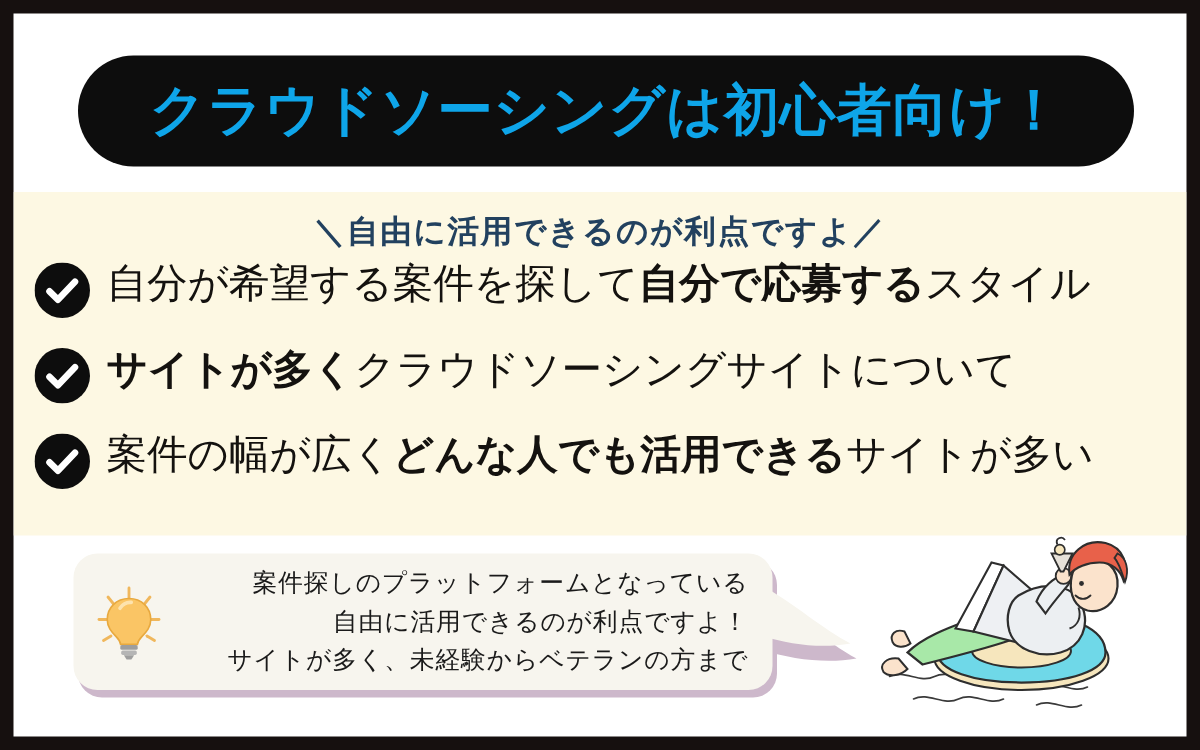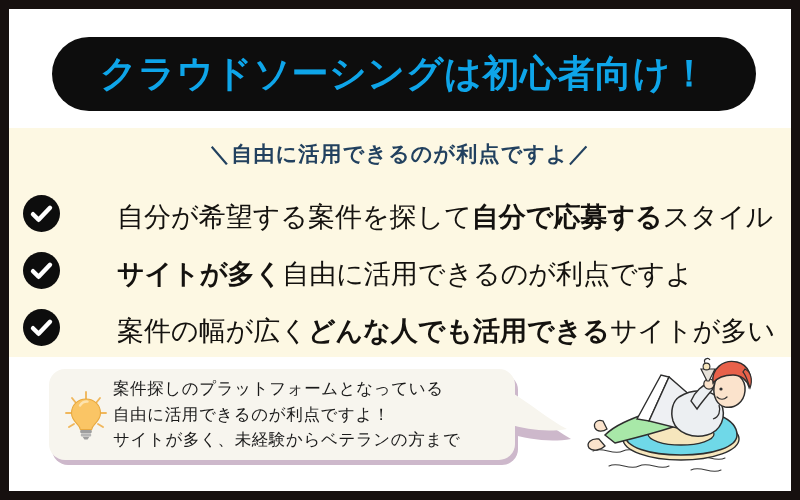--- a/index.html
+++ b/index.html
@@ -79,23 +79,22 @@
 
   
   .checklist {
     position: absolute;
     left: 14px;
     top: 166px;
     width: 760px;
   }
   .check-row {
     display: flex;
-    align-items: flex-end;
+    align-items: flex-start;
     height: 57px;
-    gap: 46px;
   }
   .check-icon {
     flex: 0 0 auto;
     width: 37px;
     height: 37px;
     margin-right: 11px;
   }
   .check-icon svg { display: block; }
   .check-text {
     font-size: 27px;
@@ -146,21 +145,21 @@
   .bulb-icon {
     flex: 0 0 auto;
     width: 46px;
     height: 52px;
     margin-left: 14px;
     margin-right: 4px;
   }
   .bulb-icon svg { display: block; }
   .bubble-text {
     flex: 1 1 auto;
-    text-align: left;
+    text-align: right;
     font-size: 16.5px;
     color: #1a1a1a;
     line-height: 1.55;
     letter-spacing: 0.6px;
     padding-right: 16px;
   }
   .bubble-text div { white-space: nowrap; }
 
   
   .illustration {
@@ -199,21 +198,21 @@
         <span class="check-text"><span>自分が希望する案件を探して</span><b>自分で応募する</b><span>スタイル</span></span>
       </div>
 
       <div class="check-row">
         <span class="check-icon">
           <svg viewBox="0 0 37 37" width="37" height="37" xmlns="http://www.w3.org/2000/svg">
             <circle cx="18.5" cy="18.5" r="18.5" fill="#0d0d0d"></circle>
             <path d="M10 19.2 L15.6 24.8 L27 12.8" stroke="#ffffff" stroke-width="4.4" fill="none" stroke-linecap="round" stroke-linejoin="round"></path>
           </svg>
         </span>
-        <span class="check-text"><span></span><b>サイトが多く</b><span>自由に活用できるのが利点ですよ</span></span>
+        <span class="check-text"><span></span><b>サイトが多く</b><span>クラウドソーシングサイトについて</span></span>
       </div>
 
       <div class="check-row">
         <span class="check-icon">
           <svg viewBox="0 0 37 37" width="37" height="37" xmlns="http://www.w3.org/2000/svg">
             <circle cx="18.5" cy="18.5" r="18.5" fill="#0d0d0d"></circle>
             <path d="M10 19.2 L15.6 24.8 L27 12.8" stroke="#ffffff" stroke-width="4.4" fill="none" stroke-linecap="round" stroke-linejoin="round"></path>
           </svg>
         </span>
         <span class="check-text"><span>案件の幅が広く</span><b>どんな人でも活用できる</b><span>サイトが多い</span></span>

